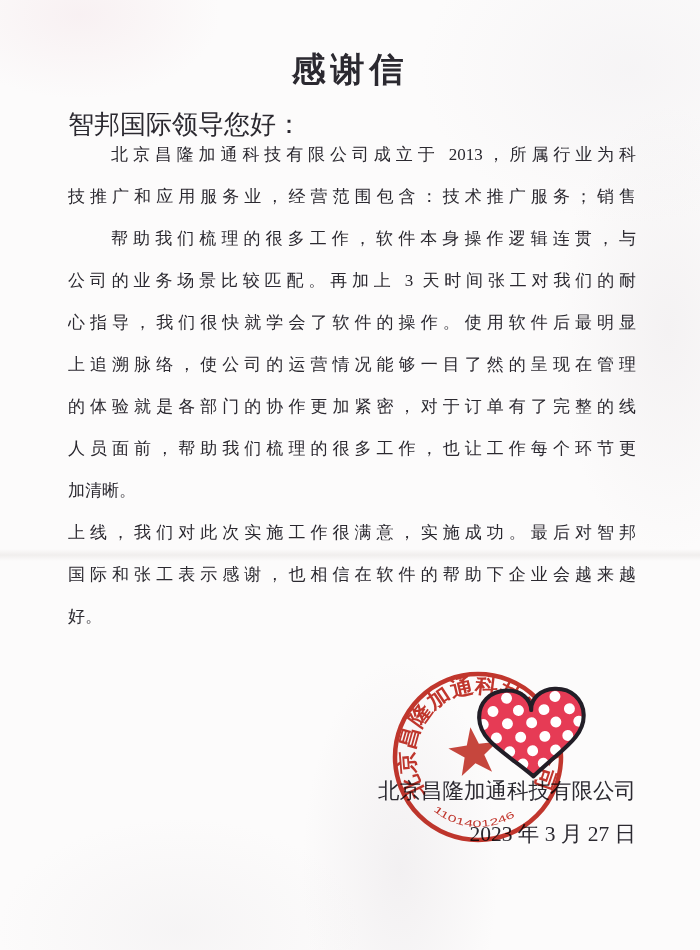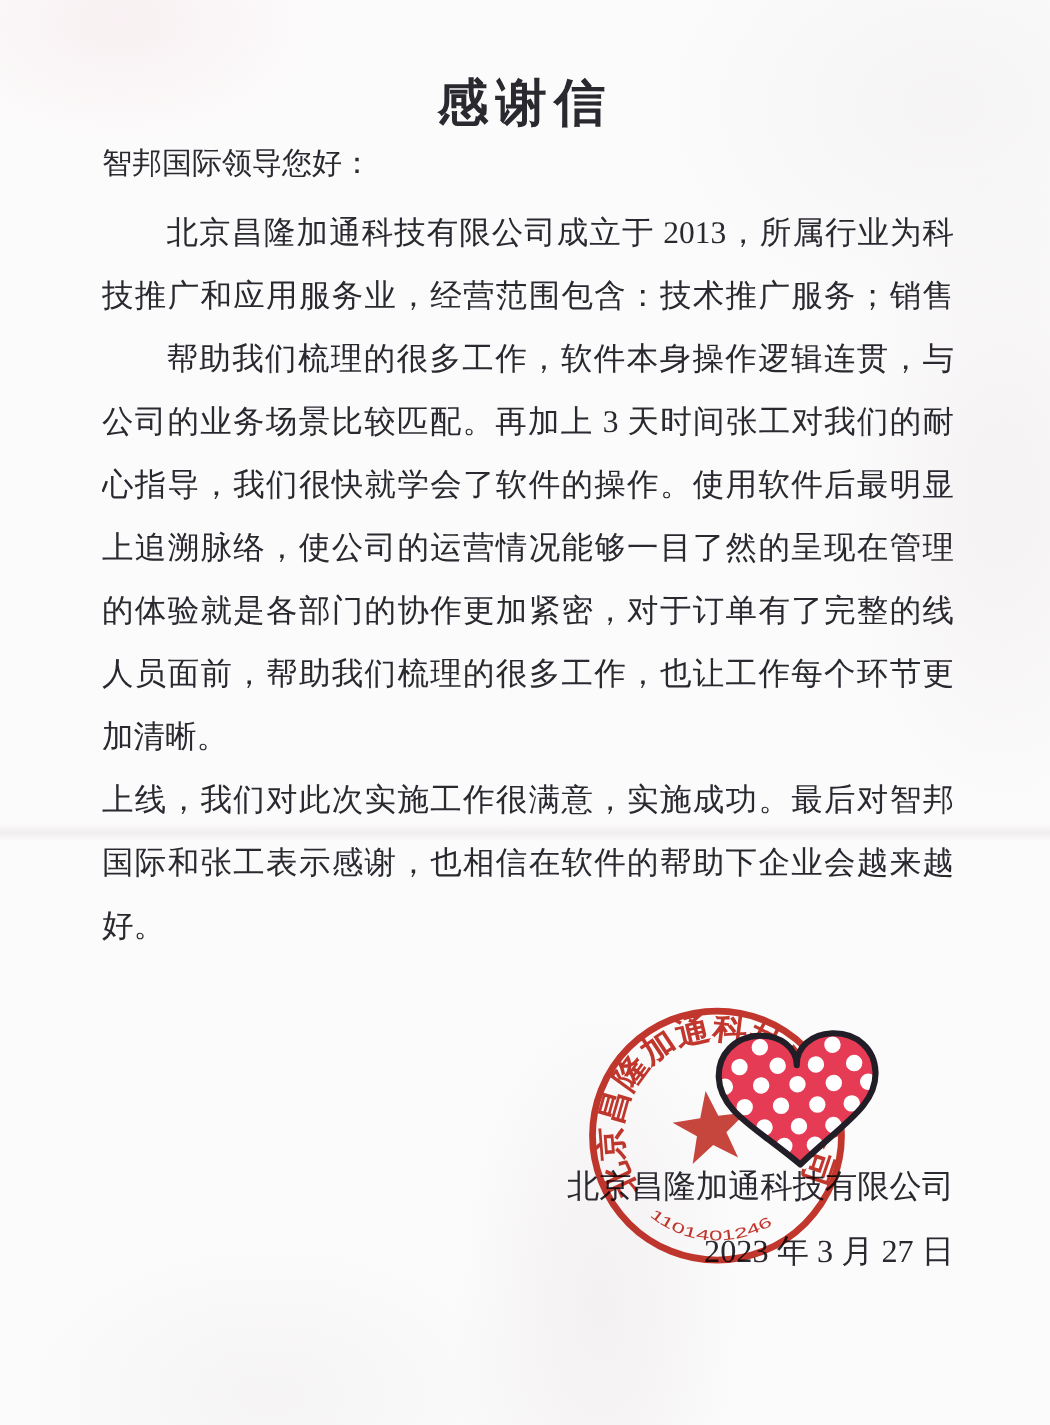--- a/index.html
+++ b/index.html
@@ -19,26 +19,26 @@
     color:#2b2930;
     overflow:hidden;
     padding-left:43px;
   }
   .title{
     position:absolute;top:48px;left:0;width:700px;
     text-align:center;font-size:34px;line-height:44px;
     font-weight:bold;letter-spacing:5px;margin:0;
   }
   .greeting{
-    position:absolute;top:88px;left:68px;
-    font-size:20px;line-height:42px;white-space:nowrap;
+    position:absolute;top:104px;left:68px;
+    font-size:26px;line-height:42px;white-space:nowrap;
   }
   .letter-body{
     position:absolute;top:134px;left:68px;width:568px;
-    font-size:21px;line-height:42px;
+    font-size:17px;line-height:42px;
   }
   .line{
     height:42px;overflow:hidden;white-space:nowrap;
     text-align:justify;text-align-last:justify;
   }
   .line.start{text-indent:43px;}
   .line.end{text-align-last:left;}
   .signature{
     position:absolute;top:770px;left:0;width:636px;
     text-align:right;font-size:21.5px;line-height:42px;white-space:nowrap;

